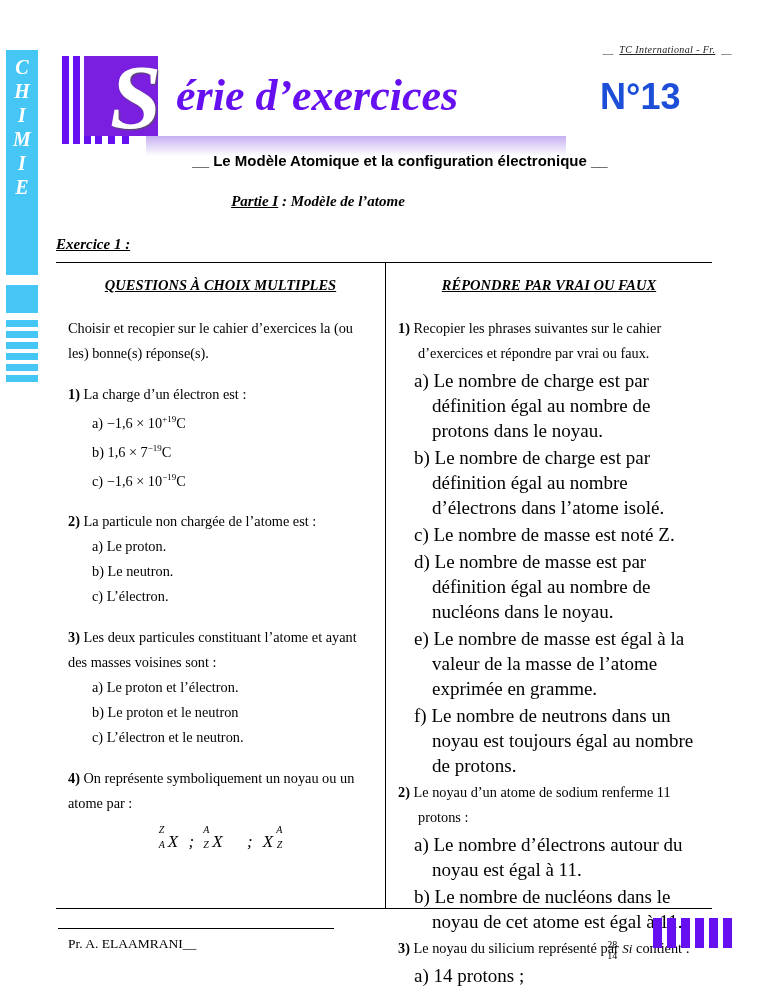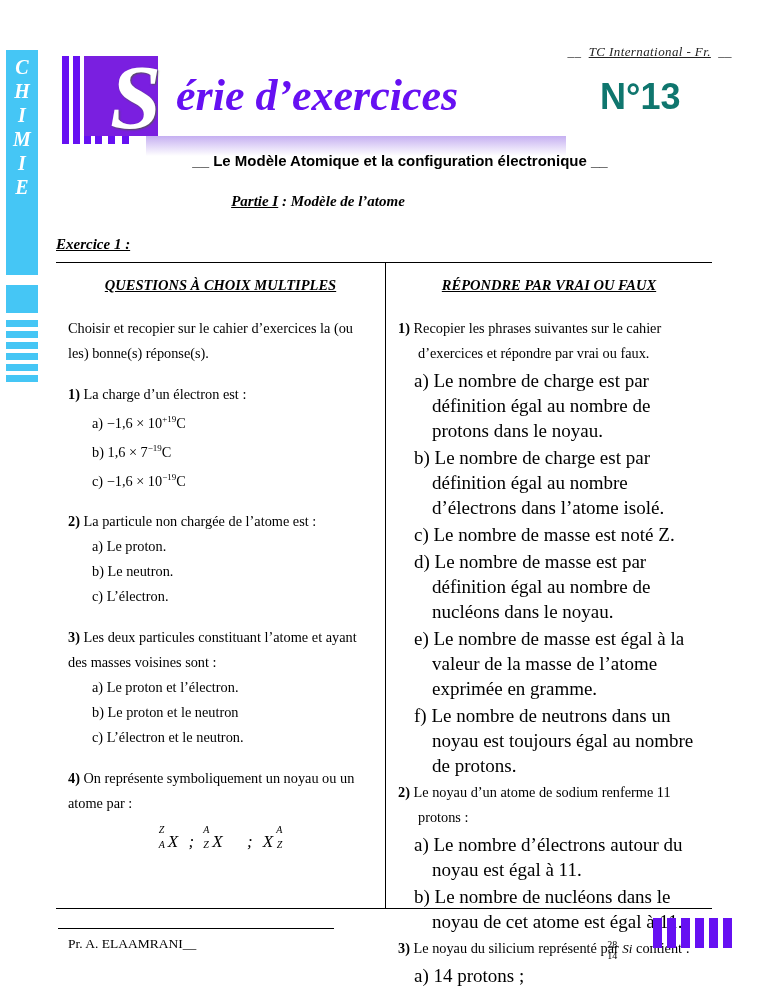--- a/index.html
+++ b/index.html
@@ -20,21 +20,21 @@
   }
   .side-block2{
     position:absolute;left:6px;top:285px;width:32px;height:28px;background:#45c6f5;
   }
   .side-stripes{
     position:absolute;left:6px;top:320px;width:32px;height:110px;
   }
   .side-stripes div{background:#45c6f5;height:7px;margin-bottom:4px;}
   
   .topright{
-    position:absolute;right:36px;top:44px;font-size:13px;font-style:italic;
+    position:absolute;right:36px;top:44px;font-size:10px;font-style:italic;
     color:#222;letter-spacing:.4px;
   }
   .topright u{text-decoration:underline;}
   .banner{
     position:absolute;left:62px;top:56px;width:650px;height:98px;
   }
   .bars{position:absolute;left:0;top:0;height:88px;width:78px;}
   .bars span{
     position:absolute;top:0;width:7px;height:88px;background:#6610f2;
   }
@@ -45,21 +45,21 @@
   .big-s{
     position:absolute;left:110px;top:44px;font-size:92px;color:#ffffff;
     font-family:"Liberation Serif", serif;font-style:italic;font-weight:bold;
     text-shadow:1px 1px 2px #555;
   }
   .serie-title{
     position:absolute;left:176px;top:70px;font-size:44px;color:#6610f2;
     font-family:"Liberation Serif", serif;font-style:italic;font-weight:bold;
   }
   .serie-num{
-    position:absolute;left:600px;top:76px;font-size:36px;color:#0f766e;
+    position:absolute;left:600px;top:76px;font-size:36px;color:#1d4ed8;
     font-family:"Liberation Sans", sans-serif;font-weight:bold;
   }
   .shadow-strip{
     position:absolute;left:146px;top:136px;width:420px;height:20px;
     background:linear-gradient(to bottom, rgba(150,110,230,.55), rgba(255,255,255,0));
   }
   .subtitle{
     position:absolute;left:0;top:152px;width:768px;text-align:center;
     font-size:15px;font-weight:bold;font-family:"Liberation Sans", sans-serif;padding-left:16px;
   }

